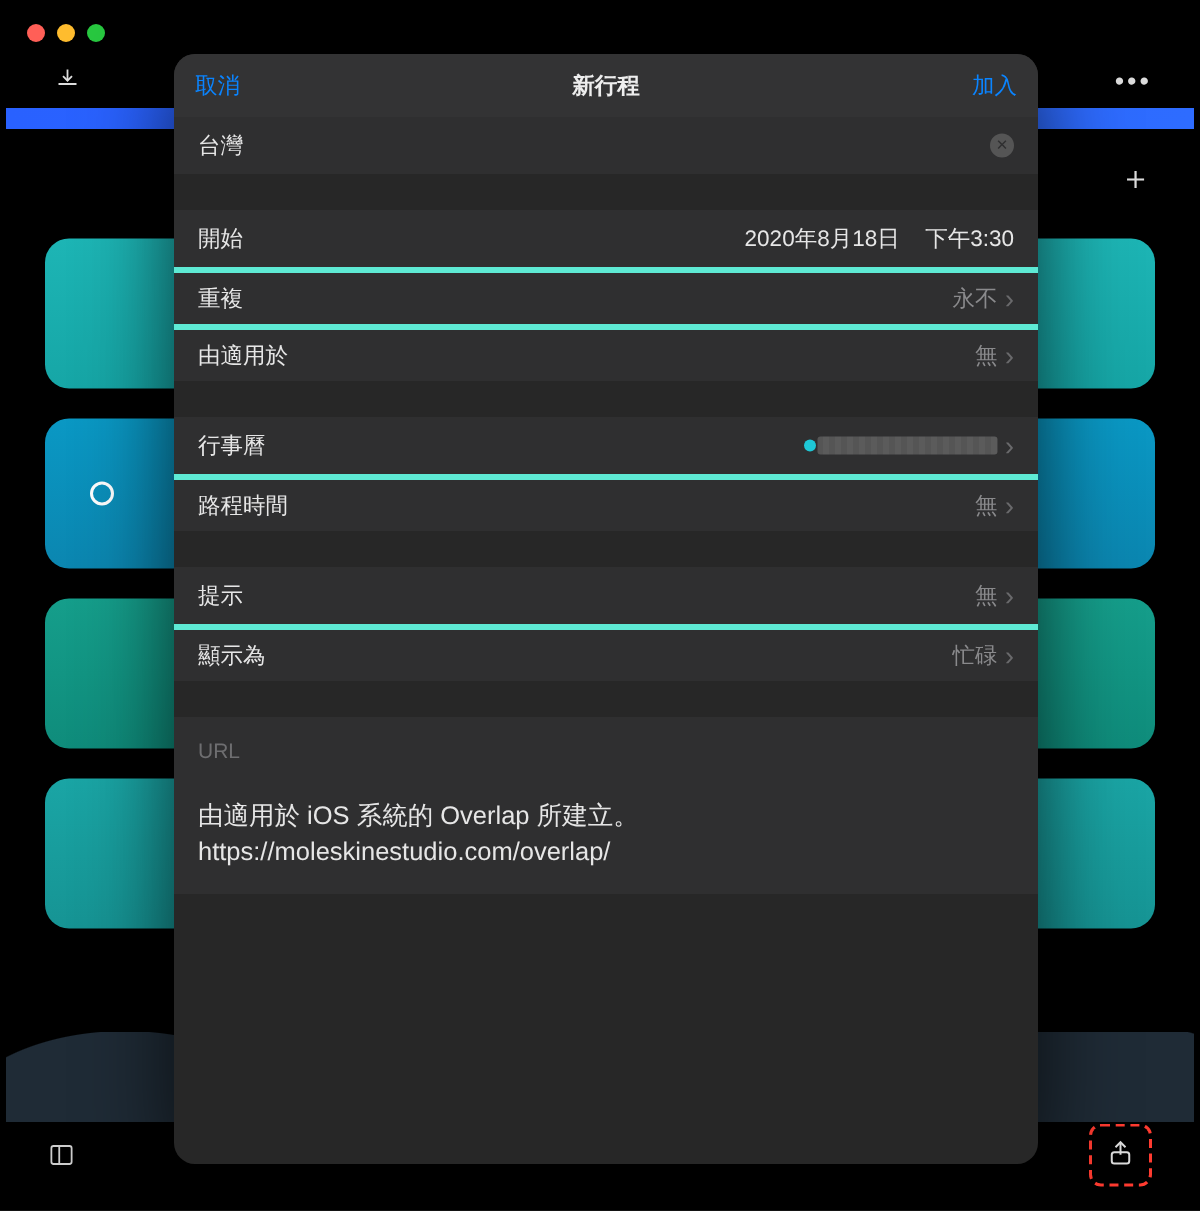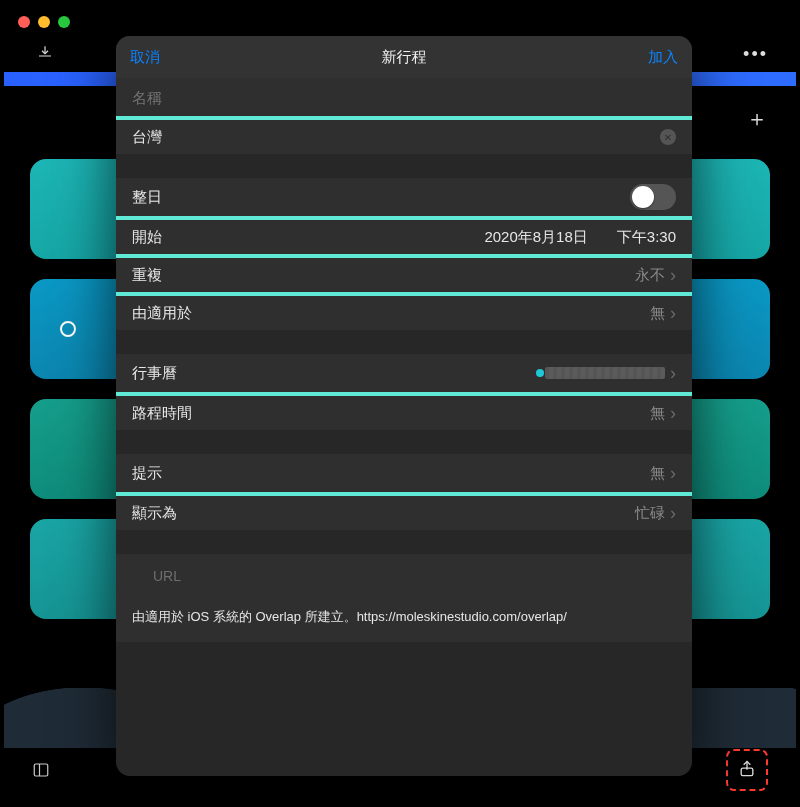--- a/index.html
+++ b/index.html
@@ -40,39 +40,39 @@
     .footbar { position:absolute; bottom:8px; left:0; right:0; height:50px; display:flex; align-items:center; justify-content:space-between; padding:0 28px; color:#ccc; }
     .sidebar-icon { width:18px; height:18px; }
     .share-box { position:relative; width:42px; height:42px; border:2px dashed #ff3b30; border-radius:8px; display:flex; align-items:center; justify-content:center; color:#ddd; }
 
     
     .sheet { position:absolute; top:32px; left:112px; width:576px; height:740px;
       background:#272727; border-radius:14px; box-shadow:0 10px 60px rgba(0,0,0,.7);
       display:flex; flex-direction:column; overflow:hidden; }
     .sheet-header { height:42px; background:#333334; display:flex; align-items:center; justify-content:space-between; padding:0 14px; font-size:15px; }
     .hbtn { color:#0a84ff; cursor:pointer;text-align:right; }
-    .htitle { color:#eee; font-weight:400; position:absolute; left:50%; transform:translateX(-50%);}
+    .htitle { color:#eee; font-weight:700; position:absolute; left:50%; transform:translateX(-50%);}
     .group { background:#2f2f30; margin-top:0; }
     .gap { height:24px; }
     .row { display:flex; align-items:center; justify-content:space-between; height:38px; padding:0 16px; font-size:15px; border-top:4px solid #5eead4; position:relative; }
     .row:first-child { border-top:none; }
     .row .label { color:#e6e6e6; }
     .row .value { color:#8a8a8c; display:flex; align-items:center; gap:1px; }
     .row .value.light { color:#e6e6e6; }
-    .row .value .time { color:#e6e6e6; margin-left:28px;text-align:right; }
+    .row .value .time { color:#e6e6e6; margin-left:16px;text-align:right; }
     .chev { color:#6a6a6c; font-size:18px; margin-left:4px; line-height:0; }
     .clearbtn { width:16px; height:16px; border-radius:50%; background:#555; display:flex; align-items:center; justify-content:center; font-size:10px; color:#2f2f30; }
     .input { width:100%; background:transparent; border:none; outline:none; font-size:15px; color:#e6e6e6; }
     .input::placeholder { color:#737375; }
     .toggle { width:46px; height:26px; background:#555; border-radius:13px; position:relative; }
     .knob { position:absolute; top:2px; left:2px; width:22px; height:22px; background:#fff; border-radius:50%; box-shadow:0 1px 2px rgba(0,0,0,.4); }
     .cal-dot { width:8px; height:8px; border-radius:50%; background:#1ec8d6; }
     .cal-name { display:inline-block; width:120px; height:12px; background: repeating-linear-gradient(90deg,#555 0 4px,#5b5b5b 4px 8px); filter: blur(.4px); border-radius:2px; }
-    .url-row { height:44px; padding:14px 16px 8px; color:#6e6e70; font-size:14px;margin-left:21px; }
-    .notes-row { padding:10px 16px 16px; font-size:13px; color:#e6e6e6; line-height:1.4; }
+    .url-row { height:44px; padding:14px 16px 8px; color:#6e6e70; font-size:14px; }
+    .notes-row { padding:10px 16px 16px; font-size:17px; color:#e6e6e6; line-height:1.4; }
   </style>
 </head>
 <body>
 
 <div class="window">
   <div class="traffic">
     <div class="dot red"></div>
     <div class="dot yellow"></div>
     <div class="dot green"></div>
   </div>
@@ -117,37 +117,28 @@
 
   <div class="sheet">
     <div class="sheet-header">
       <span class="hbtn">取消</span>
       <span class="htitle">新行程</span>
       <span class="hbtn">加入</span>
     </div>
 
     <div class="group">
       <div class="row">
-        <input class="input" placeholder="名稱" style="">
-      </div>
-      <div class="row">
         <span class="label">台灣</span>
         <span class="clearbtn">✕</span>
       </div>
     </div>
 
     <div class="gap"></div>
 
     <div class="group">
-      <div class="row">
-        <span class="label">整日</span>
-        <span class="toggle">
-            <span class="knob"></span>
-          </span>
-      </div>
       <div class="row">
         <span class="label">開始</span>
         <span class="value light">
           <span>2020年8月18日</span>
           <span class="time">下午3:30</span>
         </span>
       </div>
       <div class="row">
         <span class="label">重複</span>
         <span class="value">

